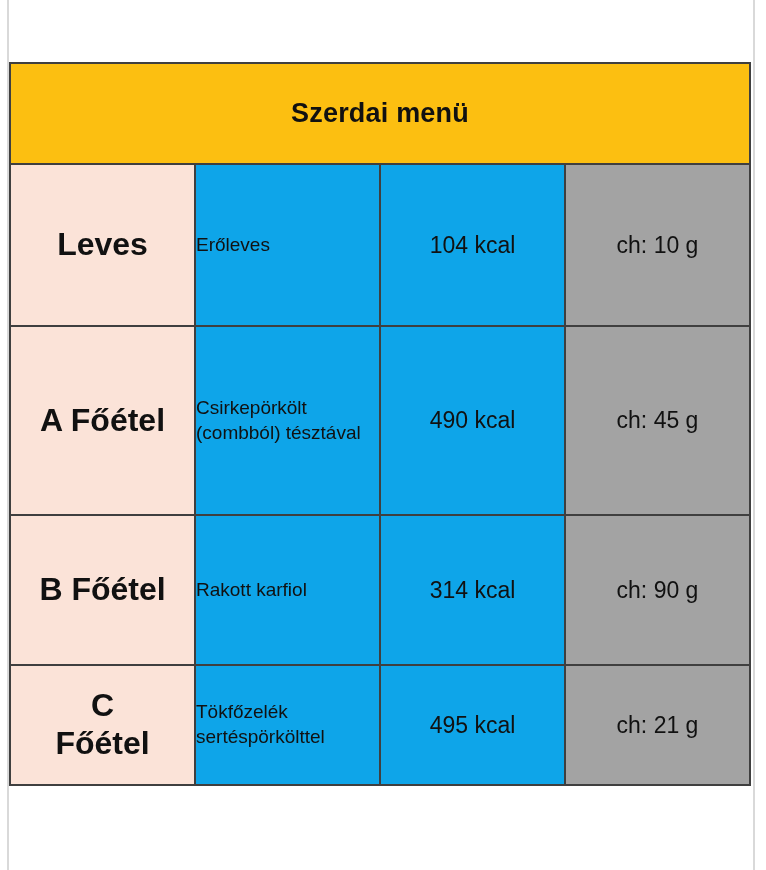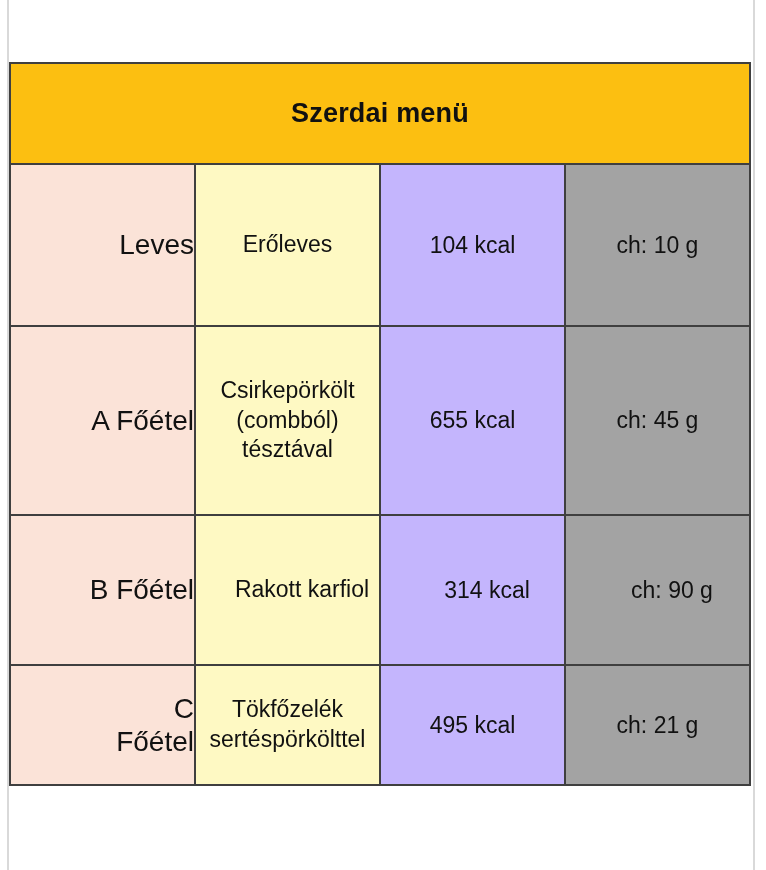--- a/index.html
+++ b/index.html
@@ -53,51 +53,51 @@
     text-align: center;
     font-size: 27px;
     font-weight: bold;
     color: #111111;
     height: 99px;
     letter-spacing: 0.2px;
   }
   .cat-cell {
     background: #fbe3d8;
     width: 146px;
-    text-align: right;
-    font-size: 28px;
-    font-weight: normal;
+    text-align: center;
+    font-size: 32px;
+    font-weight: bold;
     line-height: 1.18;
     padding: 4px 2px;
   }
   .dish-cell {
     width: 314px;
-    text-align: center;
-    font-size: 23px;
+    text-align: left;
+    font-size: 19px;
     line-height: 1.3;
     padding: 6px 10px;
-    background: #fef9c3;
+    background: #0ea5e9;
   }
   .kcal-cell {
     width: 142px;
     text-align: center;
     font-size: 23px;
     padding: 4px 4px;
-    background: #c4b5fd;
+    background: #0ea5e9;
   }
   .ch-cell {
     width: 136px;
     text-align: center;
     font-size: 23px;
     padding: 4px 4px;
     background: #a3a3a3;
   }
   tr.row-leves td { height: 160px; }
   tr.row-a td { height: 187px; }
-  tr.row-b td { height: 148px; padding-left: 29px; }
+  tr.row-b td { height: 148px; }
   tr.row-c td { height: 118px; }
   .nowrap-lines { white-space: pre-line; }
 </style>
 </head>
 <body>
 
 <div class="page-rule-left"></div>
 <div class="page-rule-right"></div>
 
 <div class="menu-wrap">
@@ -111,21 +111,21 @@
         <td class="cat-cell nowrap-lines">Leves</td>
         <td class="dish-cell nowrap-lines">Erőleves</td>
         <td class="kcal-cell">104 kcal</td>
         <td class="ch-cell">ch: 10 g</td>
       </tr>
 
       <tr class="row-a">
         <td class="cat-cell nowrap-lines">A Főétel</td>
         <td class="dish-cell nowrap-lines">Csirkepörkölt
 (combból) tésztával</td>
-        <td class="kcal-cell">655 kcal</td>
+        <td class="kcal-cell">490 kcal</td>
         <td class="ch-cell">ch: 45 g</td>
       </tr>
 
       <tr class="row-b">
         <td class="cat-cell nowrap-lines">B Főétel</td>
         <td class="dish-cell nowrap-lines">Rakott karfiol</td>
         <td class="kcal-cell">314 kcal</td>
         <td class="ch-cell">ch: 90 g</td>
       </tr>
 

